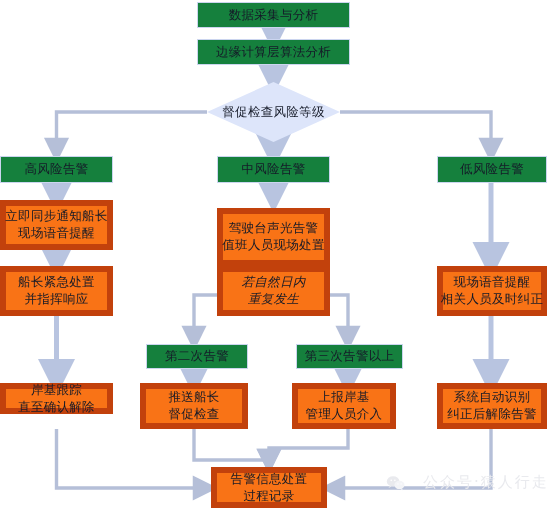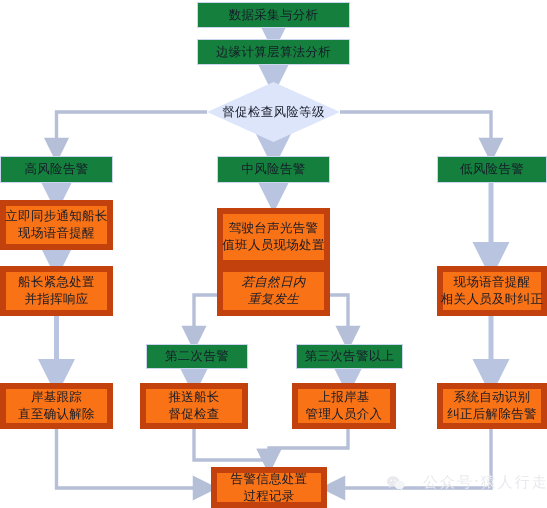--- a/index.html
+++ b/index.html
@@ -189,21 +189,21 @@
       <div class="node peach" style="left: 217px; top: 266px; width: 113px; height: 50px; font-style: italic;">
         <span class="ln">若自然日内</span>
         <span class="ln">重复发生</span>
       </div>
       <div class="node blue" style="left: 146px; top: 344px; width: 102px; height: 25px; text-align: center;">
         <span class="ln">第二次告警</span>
       </div>
       <div class="node blue" style="left: 296px; top: 344px; width: 107px; height: 25px;">
         <span class="ln">第三次告警以上</span>
       </div>
-      <div class="node peach" style="left: 0px; top: 383px; width: 113px; height: 46px;">
+      <div class="node peach" style="left: 0px; top: 383px; width: 113px; height: 31px;">
         <span class="ln">岸基跟踪</span>
         <span class="ln">直至确认解除</span>
       </div>
       <div class="node peach" style="left: 140px; top: 383px; width: 108px; height: 46px;">
         <span class="ln">推送船长</span>
         <span class="ln">督促检查</span>
       </div>
       <div class="node peach" style="left: 292px; top: 383px; width: 104px; height: 46px;">
         <span class="ln">上报岸基</span>
         <span class="ln">管理人员介入</span>

